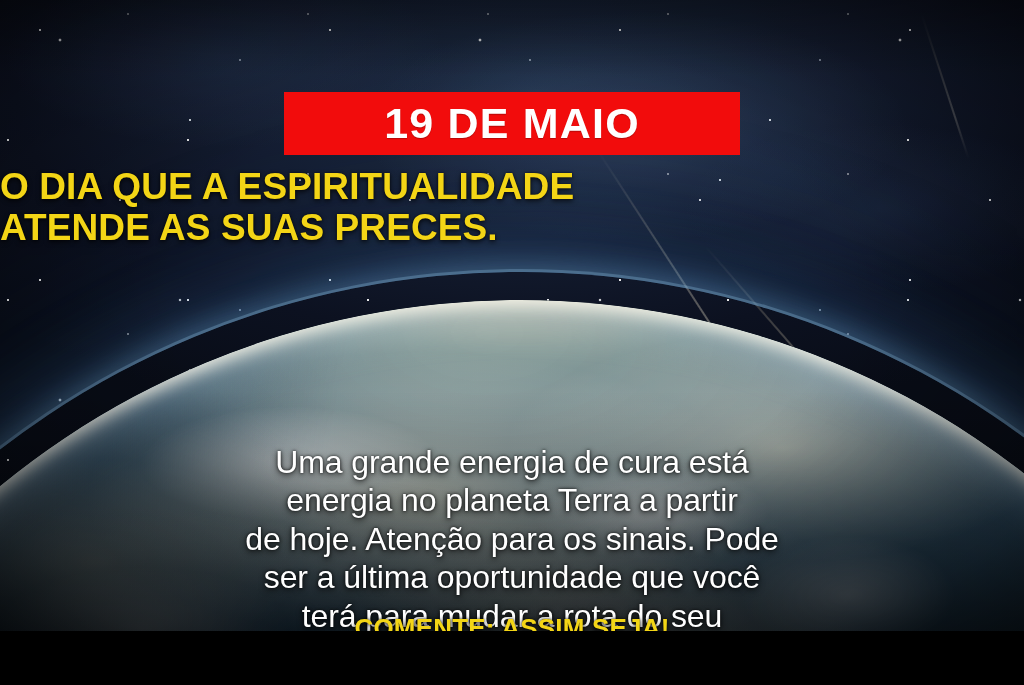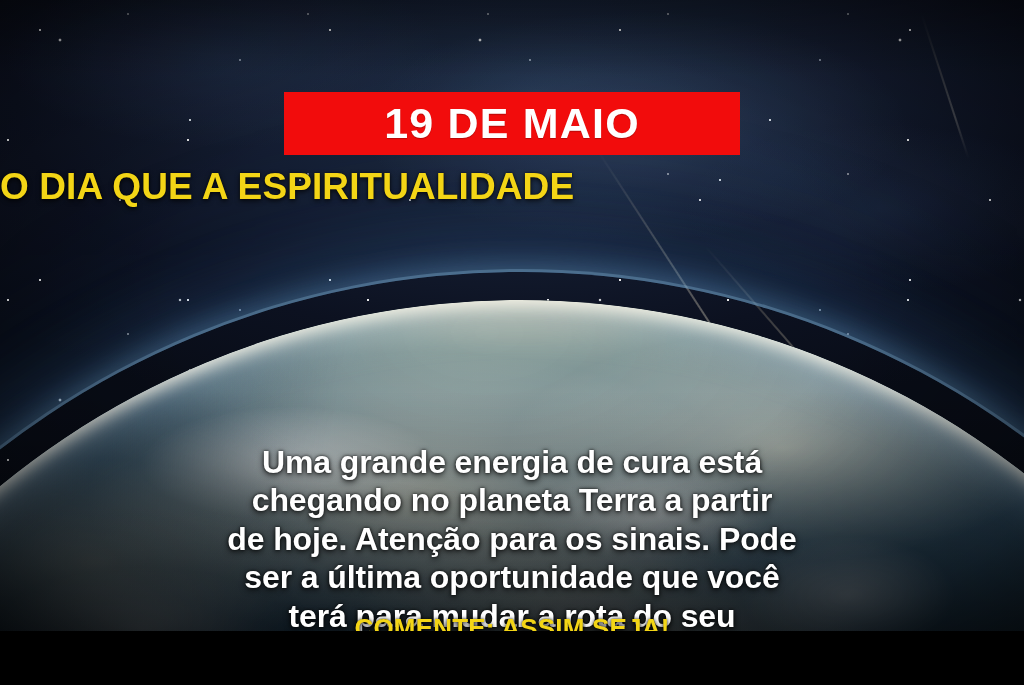--- a/index.html
+++ b/index.html
@@ -191,21 +191,21 @@
   }
   .headline .l{ display:block; }
 
   .body-copy{
     position:absolute;
     top:443px; left:50%; transform:translateX(-50%);
     width:900px;
     text-align:center;
     color:#ffffff;
     font-size:32px;
-    font-weight:bold;
+    font-weight:normal;
     line-height:1.20;
     letter-spacing:-.1px;
     text-shadow:0 2px 6px rgba(0,0,0,.85), 0 0 3px rgba(0,0,0,.8);
   }
   .body-copy .l{ display:block; }
 
   .cta{
     position:absolute;
     top:613px; left:0; right:0;
     text-align:center;
@@ -253,25 +253,26 @@
   <div class="vignette"></div>
 
   <div class="content">
 
     <div class="date-banner">
       <span class="txt">19 DE MAIO</span>
     </div>
 
     <div class="headline">
       <span class="l">O DIA QUE A ESPIRITUALIDADE</span>
+      <span class="l">ATENDE AS SUAS PRECES.</span>
     </div>
 
     <div class="body-copy">
       <span class="l">Uma grande energia de cura está</span>
-      <span class="l">chegando no planeta Terra a partir</span>
+      <span class="l">energia no planeta Terra a partir</span>
       <span class="l">de hoje. Atenção para os sinais. Pode</span>
       <span class="l">ser a última oportunidade que você</span>
       <span class="l">terá para mudar a rota do seu</span>
       <span class="l">destino. Mentalize coisas boas com fé.</span>
     </div>
 
     <div class="cta">
       <span>COMENTE: ASSIM SEJA!</span>
     </div>
 

